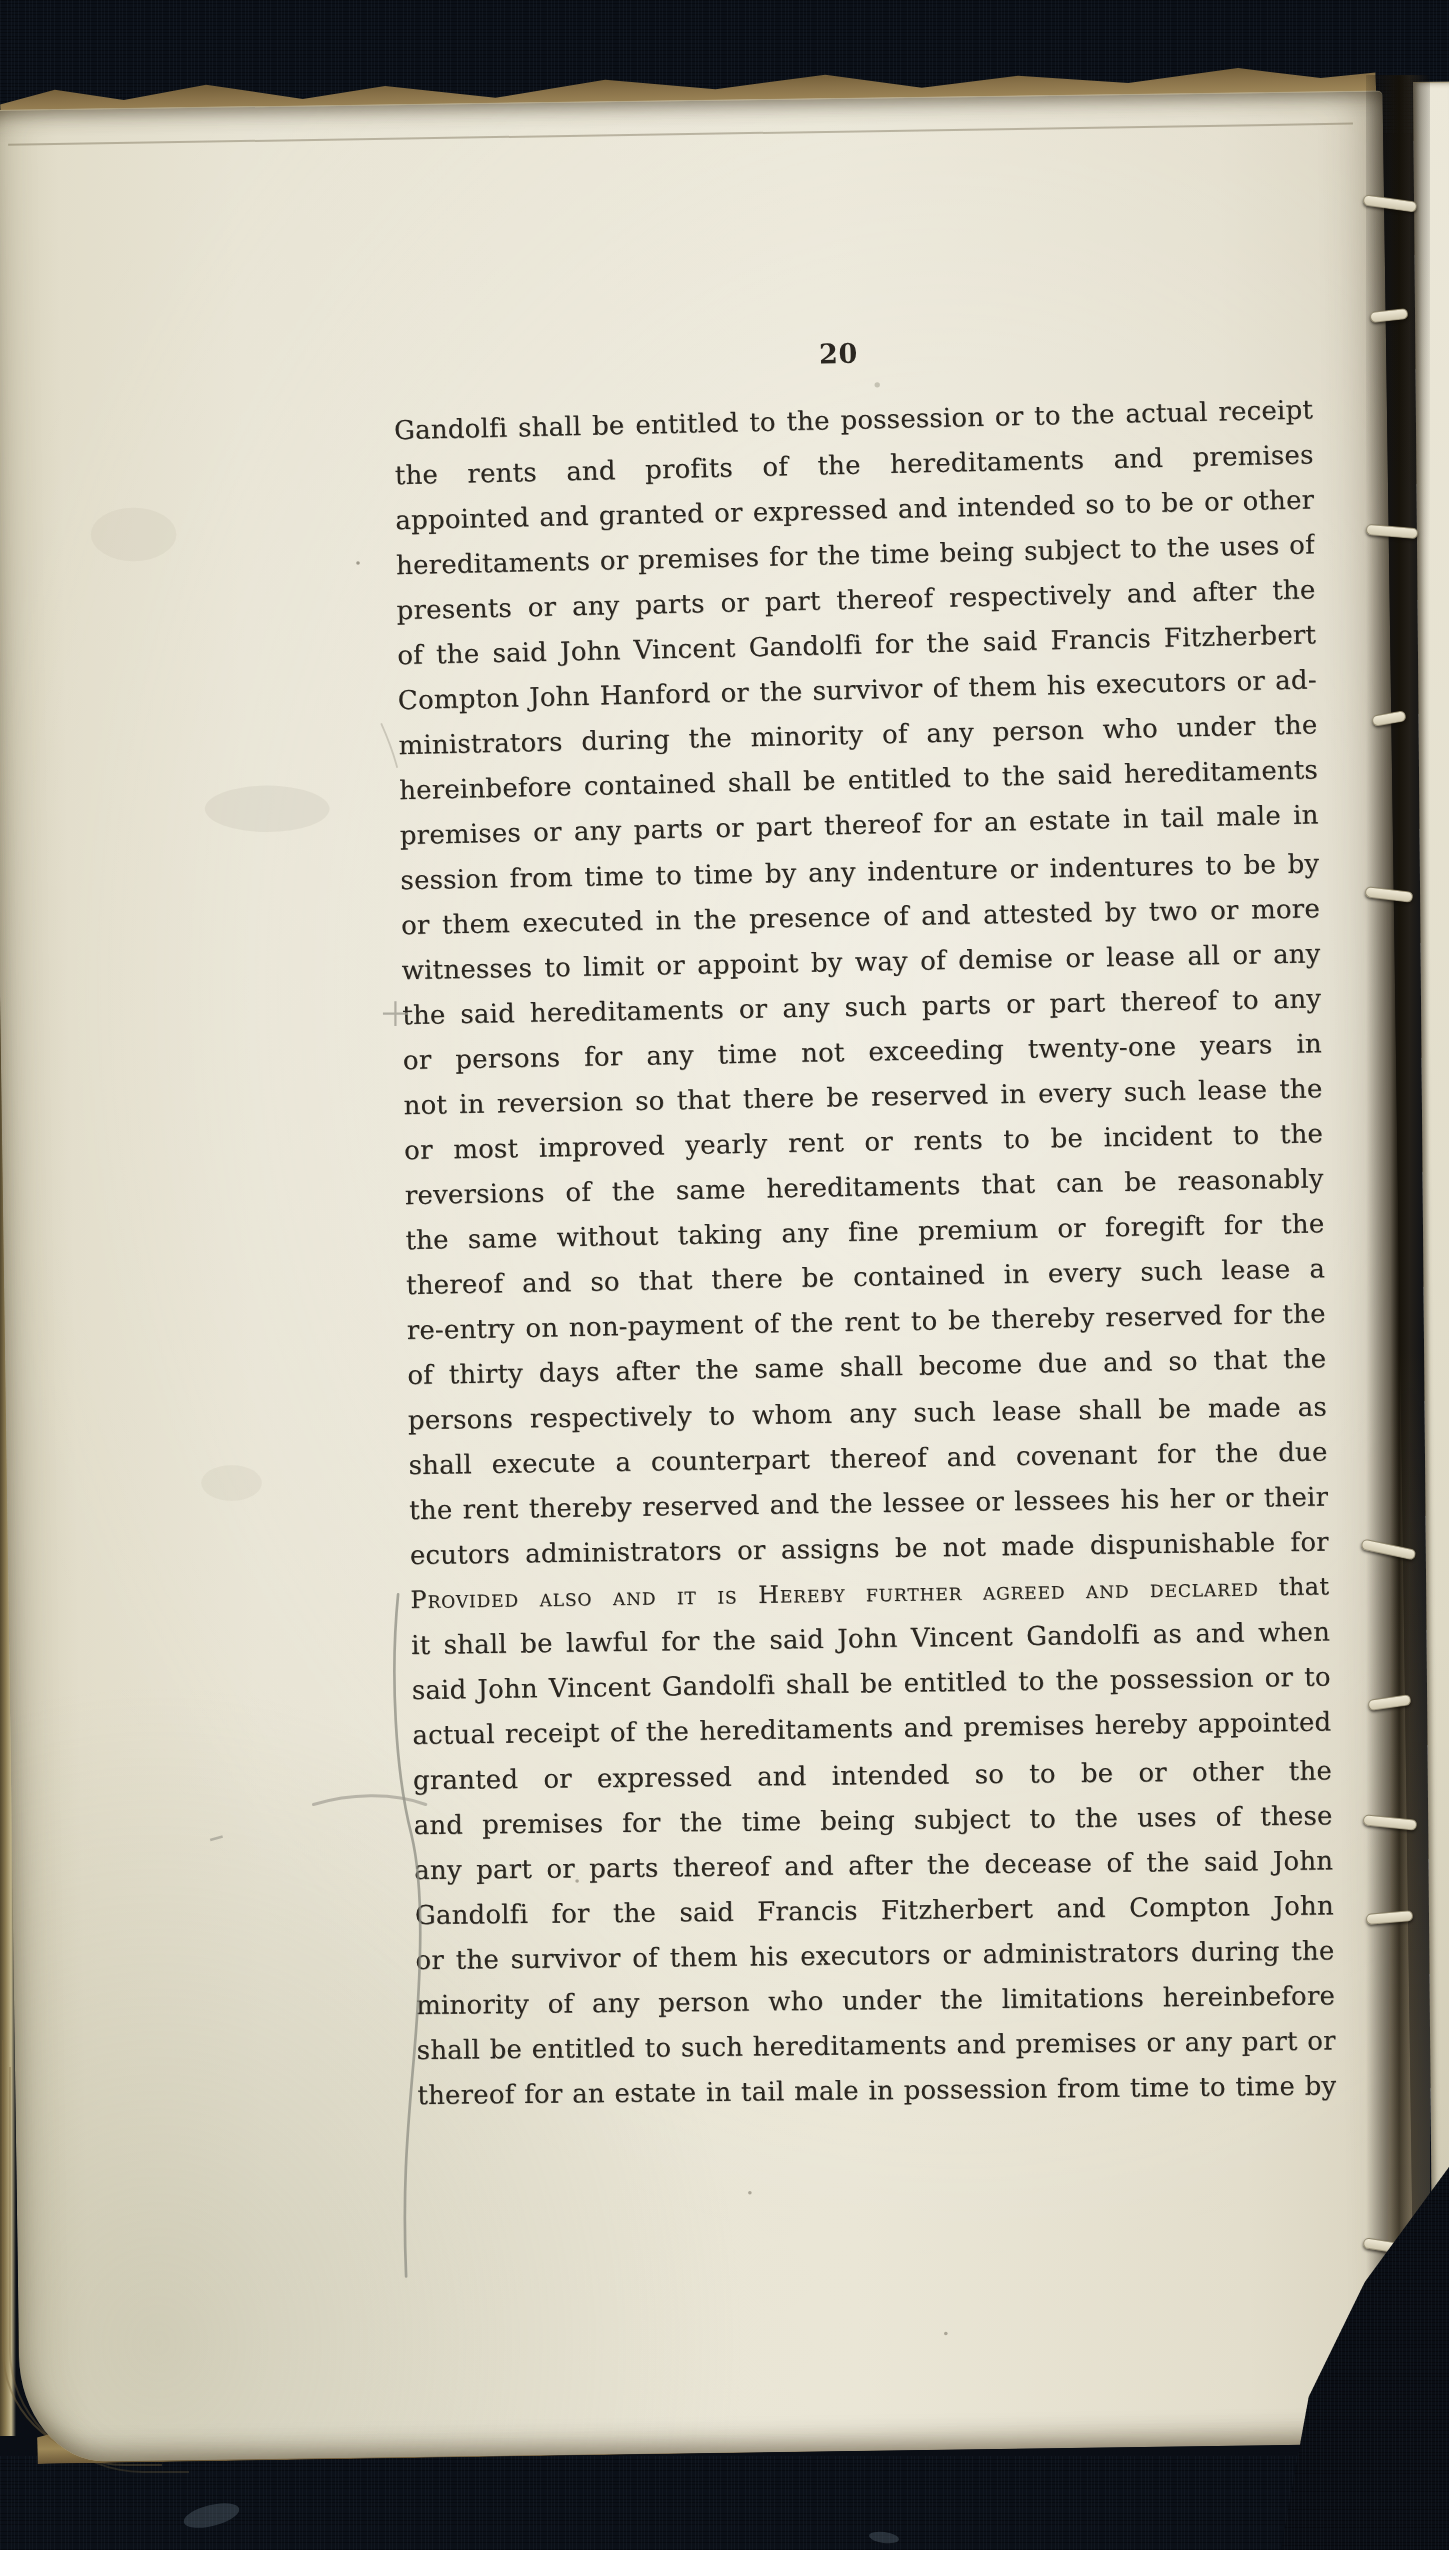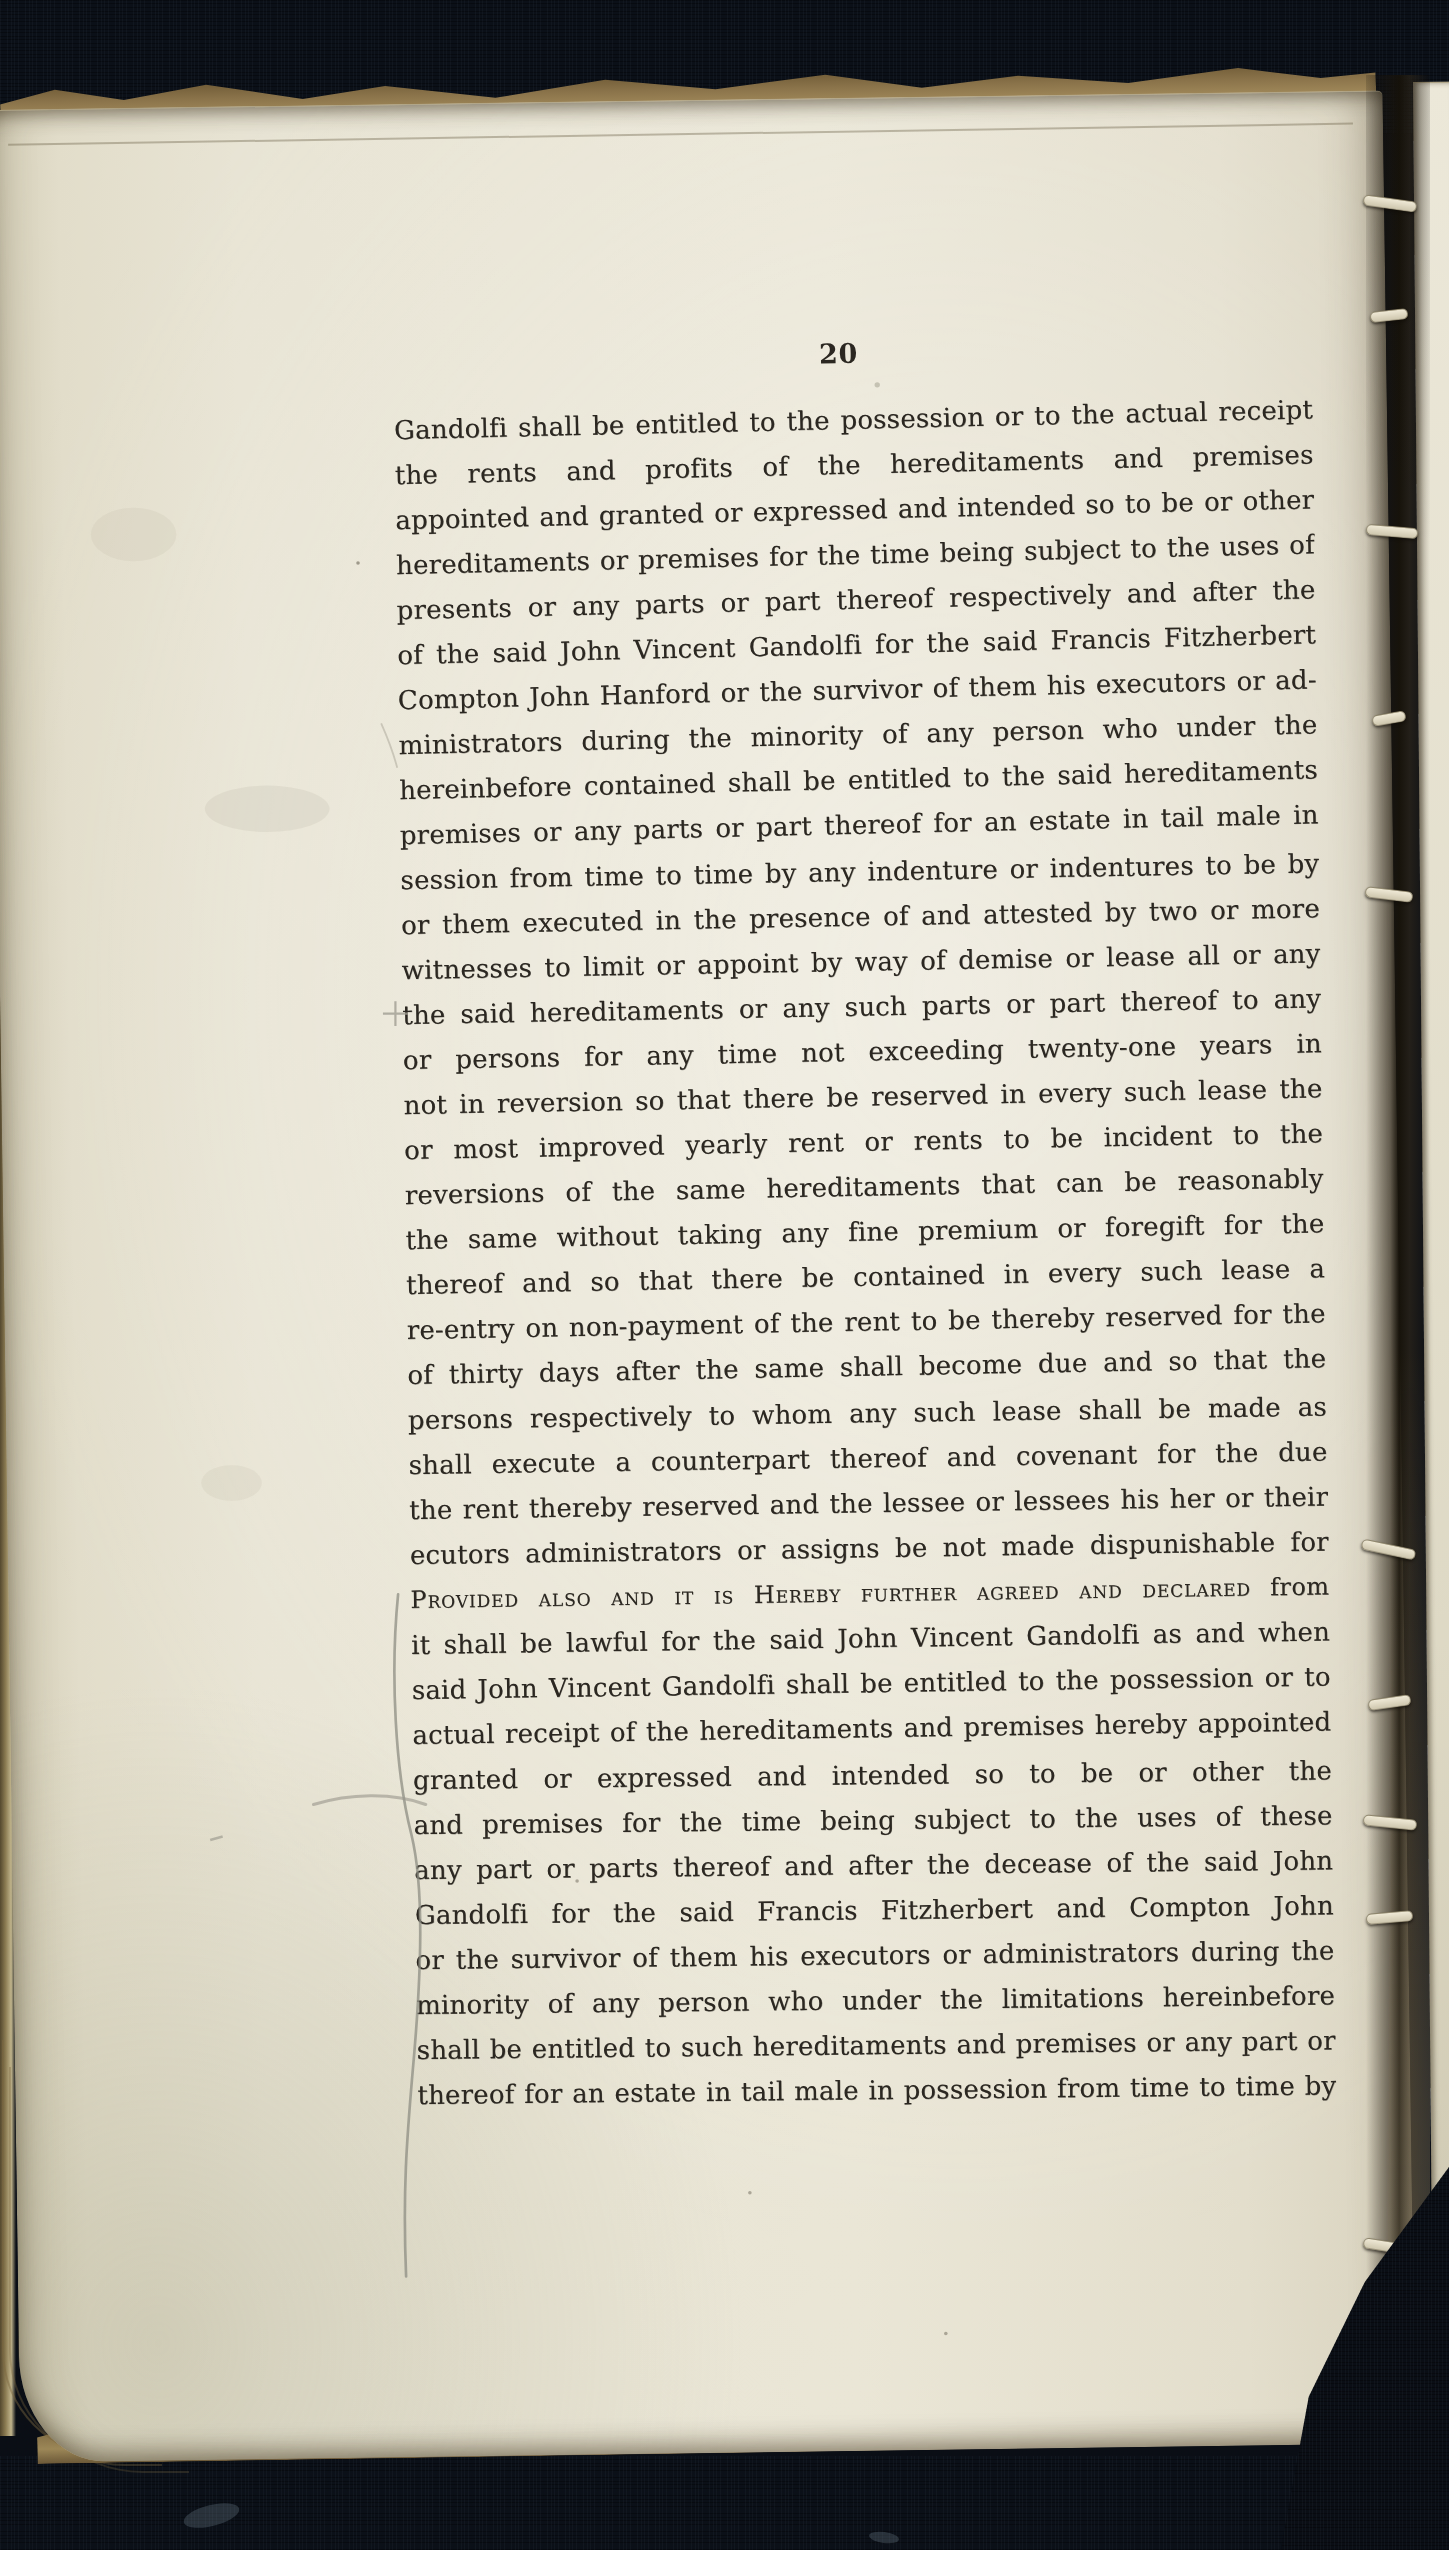--- a/index.html
+++ b/index.html
@@ -159,21 +159,21 @@
     <div class="line">or most improved yearly rent or rents to be incident to the immediate</div>
     <div class="line">reversions of the same hereditaments that can be reasonably gotten for</div>
     <div class="line">the same without taking any fine premium or foregift for the making</div>
     <div class="line">thereof and so that there be contained in every such lease a proviso for</div>
     <div class="line">re-entry on non-payment of the rent to be thereby reserved for the space</div>
     <div class="line">of thirty days after the same shall become due and so that the person or</div>
     <div class="line">persons respectively to whom any such lease shall be made as aforesaid</div>
     <div class="line">shall execute a counterpart thereof and covenant for the due payment of</div>
     <div class="line">the rent thereby reserved and the lessee or lessees his her or their ex-</div>
     <div class="line">ecutors administrators or assigns be not made dispunishable for waste</div>
-    <div class="line provided"><span class="sc">Provided also and it is Hereby further agreed and declared</span> <span>from</span></div>
+    <div class="line provided"><span class="sc">Provided also and it is Hereby further agreed and declared</span> <span>that</span></div>
     <div class="line">it shall be lawful for the said John Vincent Gandolfi as and when the</div>
     <div class="line">said John Vincent Gandolfi shall be entitled to the possession or to the</div>
     <div class="line">actual receipt of the hereditaments and premises hereby appointed and</div>
     <div class="line">granted or expressed and intended so to be or other the hereditaments</div>
     <div class="line">and premises for the time being subject to the uses of these presents or</div>
     <div class="line">any part or parts thereof and after the decease of the said John Vincent</div>
     <div class="line">Gandolfi for the said Francis Fitzherbert and Compton John Hanford</div>
     <div class="line">or the survivor of them his executors or administrators during the</div>
     <div class="line">minority of any person who under the limitations hereinbefore contained</div>
     <div class="line">shall be entitled to such hereditaments and premises or any part or parts</div>

